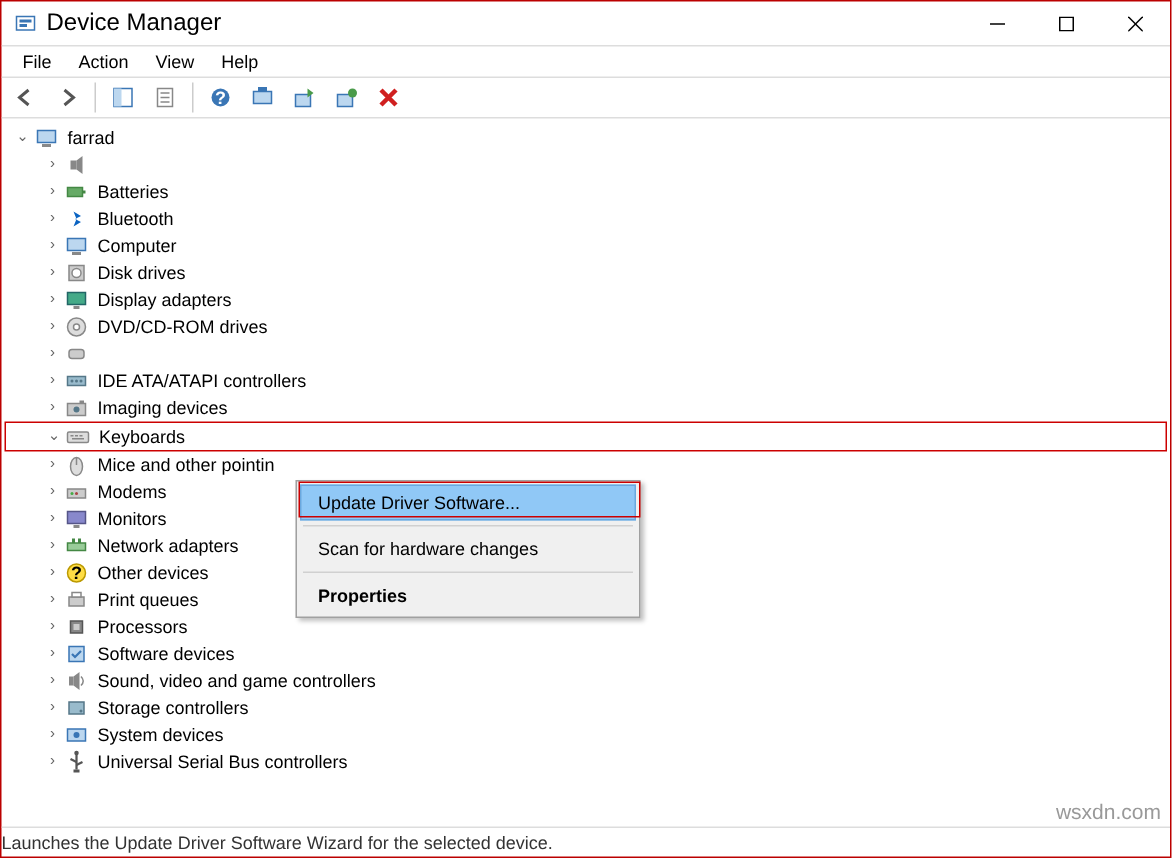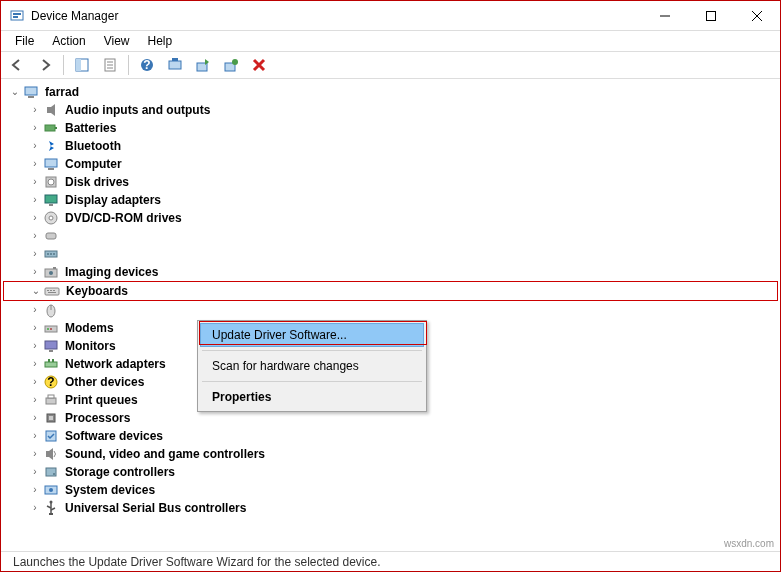--- a/index.html
+++ b/index.html
@@ -1,38 +1,38 @@
 <!DOCTYPE html>
 <html><head>
 <meta charset="utf-8">
 <style>
 * { box-sizing: border-box; margin: 0; padding: 0; font-family: "Segoe UI", Tahoma, sans-serif; font-size: 12px; }
 body { background: #fff; width: 781px; height: 572px; border: 1px solid #b00; position: relative; }
 .titlebar { height: 30px; display: flex; align-items: center; padding: 0 0 0 8px; border-bottom: 1px solid #ddd; }
 .titlebar .title-icon { width: 16px; height: 16px; margin-right: 6px; }
-.titlebar .title { flex: 0 0 auto; font-size: 12px; }
+.titlebar .title { flex: 0 0 auto; font-size: 16px; }
 .titlebar .spacer { flex: 1; }
 .winbtn { width: 46px; height: 30px; display: flex; align-items: center; justify-content: center; }
 .menubar { height: 20px; display: flex; align-items: center; padding: 0 6px; gap: 2px; }
 .menuitem { padding: 2px 8px; }
 .toolbar { height: 28px; border-top: 1px solid #ddd; border-bottom: 1px solid #ddd; display: flex; align-items: center; padding: 0 4px; gap: 4px; }
 .tbtn { width: 24px; height: 24px; display: flex; align-items: center; justify-content: center; border: 1px solid transparent; }
 .tsep { width: 1px; height: 20px; background: #ccc; margin: 0 2px; }
 .tree { height: calc(100% - 30px - 20px - 28px - 20px); overflow: auto; padding: 4px 2px; position: relative; }
 .node { display: flex; align-items: center; height: 18px; line-height: 18px; white-space: nowrap; }
 .expander { width: 16px; height: 16px; display: flex; align-items: center; justify-content: center; color: #666; font-size: 10px; }
 .expander.none { visibility: hidden; }
 .node-icon { width: 16px; height: 16px; margin-right: 4px; display: flex; align-items: center; justify-content: center; }
-.node-label { padding: 0 2px; font-weight: bold; }
+.node-label { padding: 0 2px; }
 .indent0 { padding-left: 4px; }
 .indent1 { padding-left: 24px; }
 .indent2 { padding-left: 44px; }
 .highlight-box { border: 1px solid #c00; }
-.statusbar { height: 20px; border-top: 1px solid #ddd; padding: 0 12px; display: flex; align-items: center; font-size: 11px; color: #333; }
-.watermark { position: absolute; right: 6px; bottom: 22px; font-size: 10px; color: #999; }
+.statusbar { height: 20px; border-top: 1px solid #ddd; padding: 0 0; display: flex; align-items: center; font-size: 11px; color: #333; }
+.watermark { position: absolute; right: 6px; bottom: 22px; font-size: 14px; color: #999; }
 .context-menu { position: absolute; left: 196px; top: 319px; width: 230px; background: #f0f0f0; border: 1px solid #a0a0a0; box-shadow: 2px 2px 3px rgba(0,0,0,0.25); padding: 2px; }
 .cm-item { height: 24px; display: flex; align-items: center; padding: 0 12px; }
 .cm-item.hover { background: #90c8f6; border: 1px solid #6aa8de; padding: 0 11px; }
 .cm-item.bold { font-weight: bold; }
 .cm-sep { height: 1px; background: #d0d0d0; margin: 3px 2px; }
 .cm-highlight { position: absolute; left: 198px; top: 320px; width: 228px; height: 24px; border: 1px solid #c00; pointer-events: none; }
 svg { display: block; }
 </style>
 </head>
 <body>
@@ -144,21 +144,20 @@
   <div id="tree-items">
       <div class="">
         <div class="node indent1">
           <span class="expander">›</span>
           <span class="node-icon">
             <svg width="16" height="16">
               <rect x="4" y="5" width="4" height="6" fill="#888"></rect>
               <path d="M8 5 L12 2 L12 14 L8 11 Z" fill="#888"></path>
             </svg>
           </span>
-          <span class="node-label">Audio inputs and outputs</span>
         </div>
       </div>
       <div class="">
         <div class="node indent1">
           <span class="expander">›</span>
           <span class="node-icon">
             <svg width="16" height="16">
               <rect x="2" y="5" width="10" height="6" fill="#6a6" stroke="#484"></rect>
               <rect x="12" y="7" width="2" height="2" fill="#484"></rect>
             </svg>
@@ -239,20 +238,21 @@
         <div class="node indent1">
           <span class="expander">›</span>
           <span class="node-icon">
             <svg width="16" height="16">
               <rect x="2" y="5" width="12" height="6" fill="#9bc" stroke="#578"></rect>
               <circle cx="5" cy="8" r="1" fill="#578"></circle>
               <circle cx="8" cy="8" r="1" fill="#578"></circle>
               <circle cx="11" cy="8" r="1" fill="#578"></circle>
             </svg>
           </span>
+          <span class="node-label">IDE ATA/ATAPI controllers</span>
         </div>
       </div>
       <div class="">
         <div class="node indent1">
           <span class="expander">›</span>
           <span class="node-icon">
             <svg width="16" height="16">
               <rect x="2" y="5" width="12" height="8" fill="#ccc" stroke="#888"></rect>
               <circle cx="8" cy="9" r="2" fill="#578"></circle>
               <rect x="10" y="3" width="3" height="2" fill="#888"></rect>
@@ -278,20 +278,21 @@
       </div>
       <div class="">
         <div class="node indent1">
           <span class="expander">›</span>
           <span class="node-icon">
             <svg width="16" height="16">
               <ellipse cx="8" cy="9" rx="4" ry="6" fill="#ddd" stroke="#888"></ellipse>
               <line x1="8" y1="3" x2="8" y2="8" stroke="#888"></line>
             </svg>
           </span>
+          <span class="node-label">Mice and other pointin</span>
         </div>
       </div>
       <div class="">
         <div class="node indent1">
           <span class="expander">›</span>
           <span class="node-icon">
             <svg width="16" height="16">
               <rect x="2" y="6" width="12" height="6" fill="#ccc" stroke="#888"></rect>
               <circle cx="5" cy="9" r="1" fill="#4a4"></circle>
               <circle cx="8" cy="9" r="1" fill="#a44"></circle>

